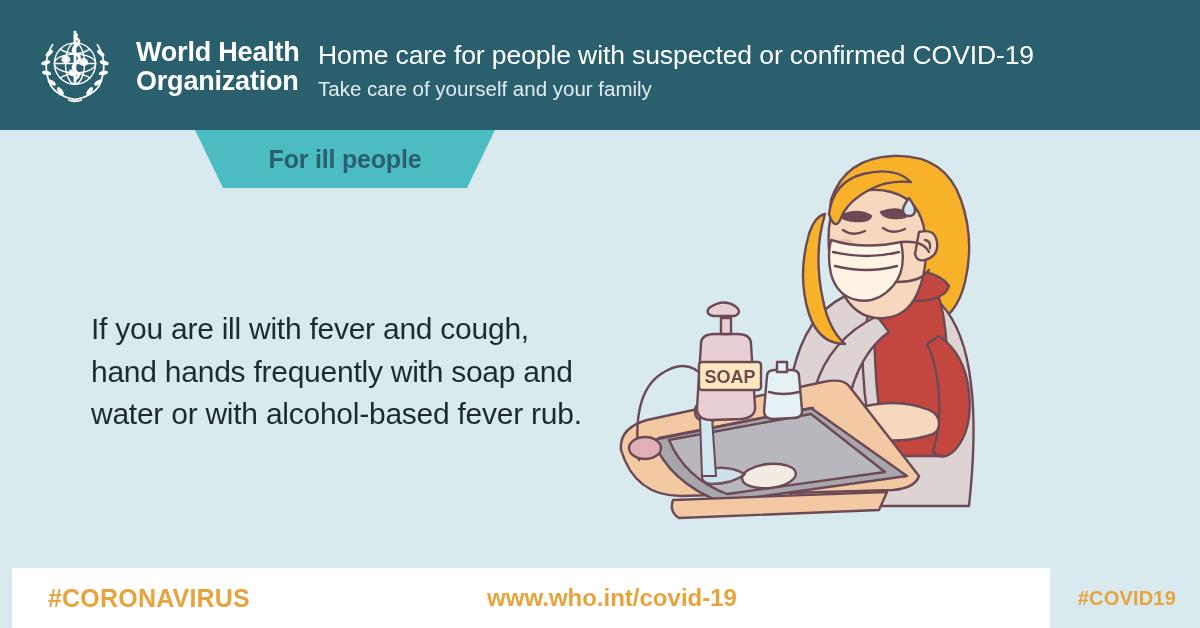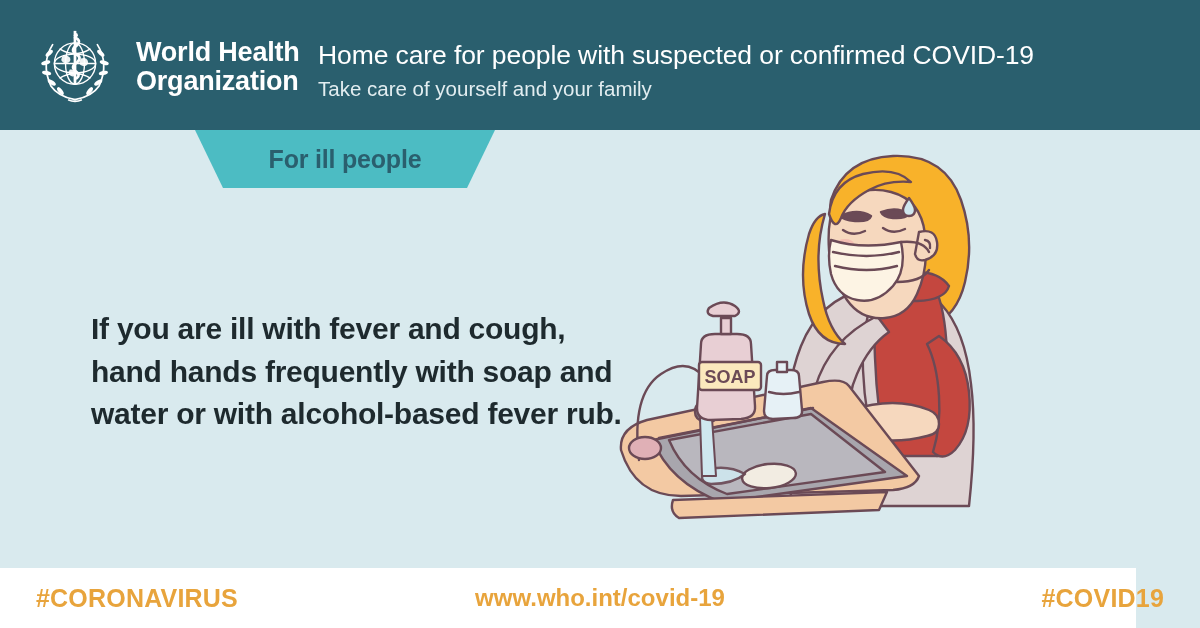--- a/index.html
+++ b/index.html
@@ -100,39 +100,39 @@
     letter-spacing: -0.2px;
   }
 
   .body-copy {
     position: absolute;
     left: 91px;
     top: 178px;
     color: #1e2a2e;
     font-size: 30px;
     line-height: 1.42;
-    font-weight: 700;
+    font-weight: 400;
     letter-spacing: -0.25px;
   }
   .body-copy div { white-space: nowrap; }
 
   .illustration {
     position: absolute;
     right: 8px;
     top: 10px;
     width: 420px;
     height: 420px;
   }
   .illustration svg { display: block; width: 420px; height: 420px; }
 
   
   .footer {
     position: absolute;
-    left: 0; top: 568px;
-    width: 1136px;
+    left: 12px; top: 568px;
+    width: 1038px;
     height: 60px;
     background: #ffffff;
   }
   .footer-inner {
     position: relative;
     width: 1200px;
     height: 60px;
   }
   .footer-left {
     position: absolute;
@@ -154,21 +154,21 @@
     color: #e8a43c;
     font-size: 24px;
     font-weight: 700;
   }
   .footer-right {
     position: absolute;
     right: 36px;
     top: 50%;
     transform: translateY(-50%);
     color: #e8a43c;
-    font-size: 25px;
+    font-size: 20px;
     font-weight: bold;
     letter-spacing: 0.2px;
     text-align: center;
   }
 </style>
 </head>
 <body>
 
 <div id="poster">
 

